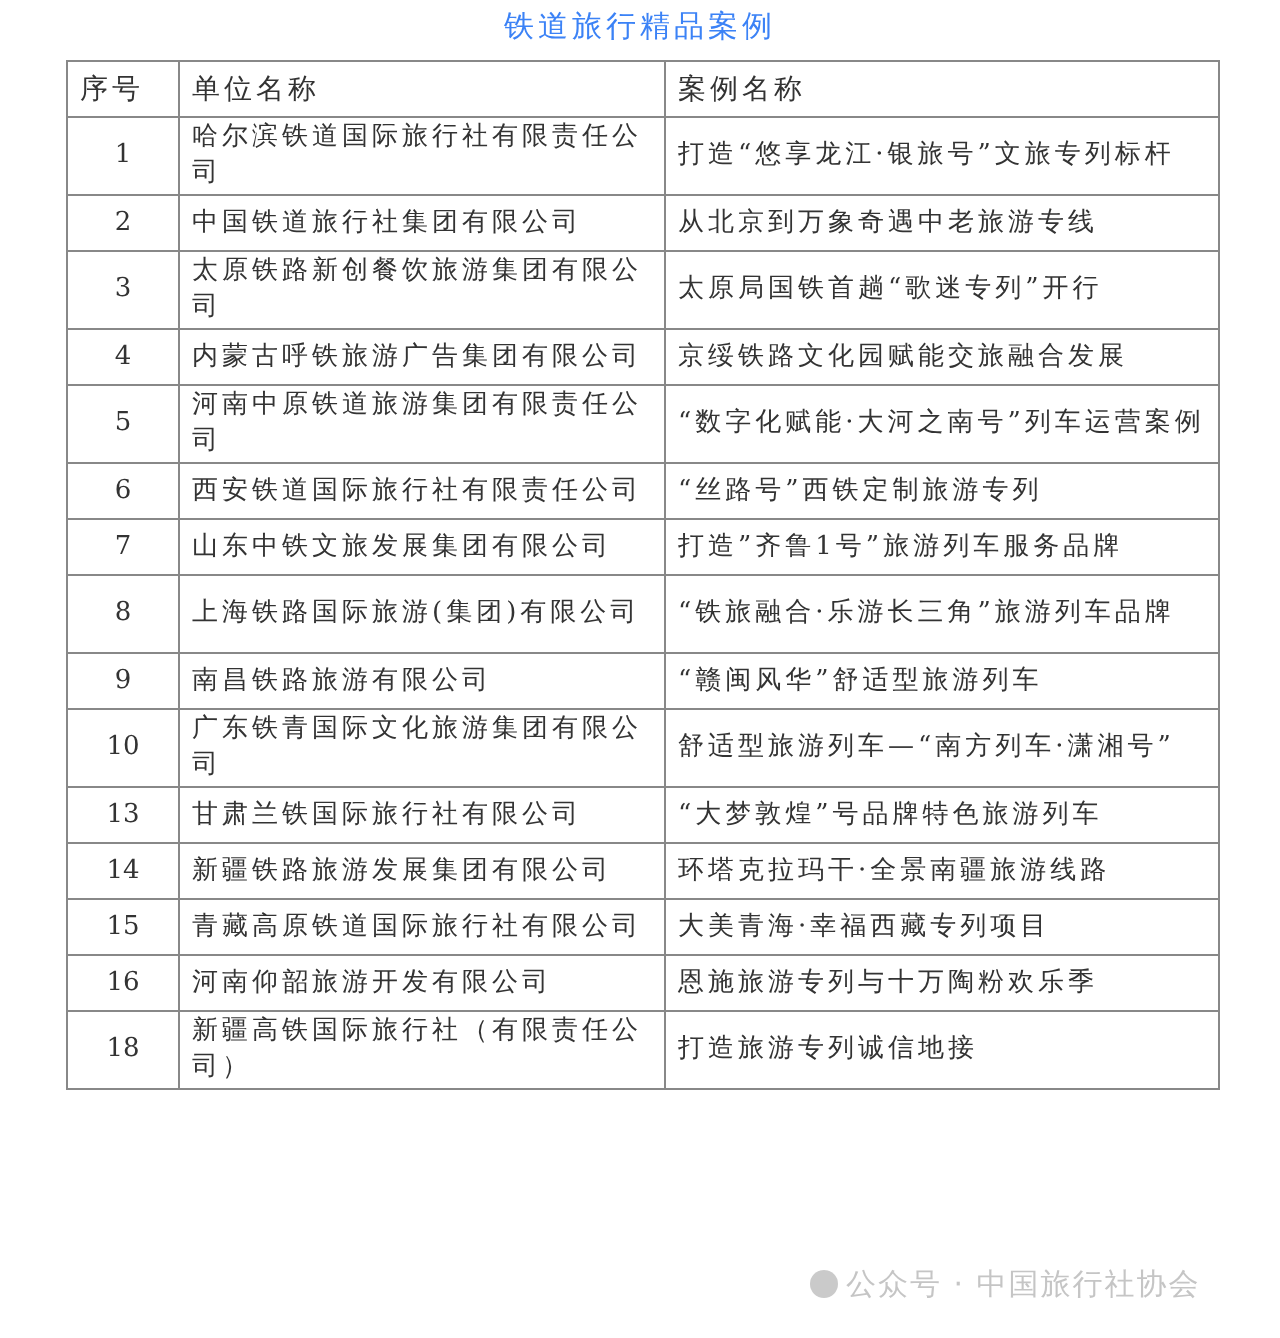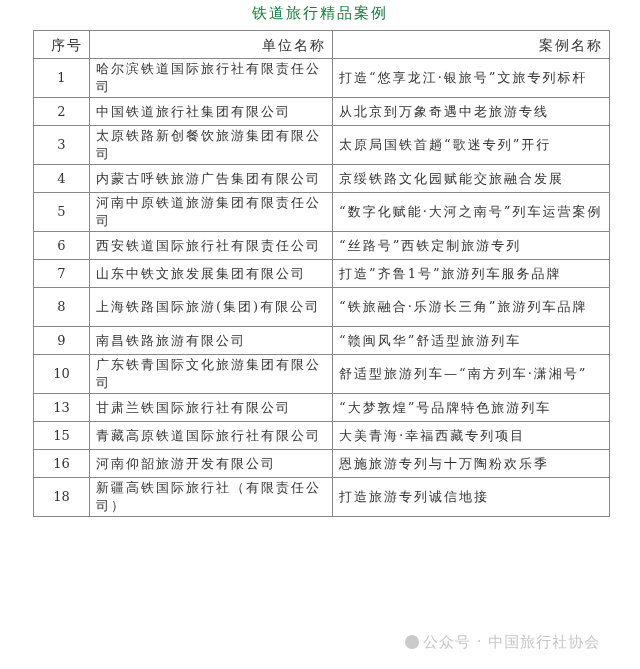--- a/index.html
+++ b/index.html
@@ -1,24 +1,24 @@
 <!DOCTYPE html>
 <html><head>
 <meta charset="utf-8">
 <style>
   html, body { margin:0; padding:0; background:#ffffff; }
   body { width:640px; height:669px; position:relative; overflow:hidden;
          font-family:"DejaVu Serif","Liberation Serif",serif; color:#333; }
   .title { position:absolute; top:4px; left:0; width:640px; text-align:center;
-           font-size:15px; letter-spacing:2px; color:#15803d; }
+           font-size:15px; letter-spacing:2px; color:#3b82f6; }
   table { position:absolute; left:33px; top:30px; width:576px; border-collapse:collapse;
           table-layout:fixed; }
   td, th { border:1px solid #888; font-size:13px; font-weight:normal; color:#333;
            padding:0 6px; line-height:18px; letter-spacing:2px; }
-  th { height:27px; text-align:right; font-size:14px; }
+  th { height:27px; text-align:left; font-size:14px; }
   td.num { text-align:center; letter-spacing:0; }
   tr.single td { height:27px; }
   tr.double td { height:38px; }
   .wm { position:absolute; left:405px; top:633px; font-family:"DejaVu Sans",sans-serif;
         font-size:15px; color:rgba(150,150,150,0.55); letter-spacing:1px; white-space:nowrap; }
   .wm .dot { display:inline-block; width:14px; height:14px; border-radius:50%;
              background:rgba(150,150,150,0.5); vertical-align:-2px; margin-right:4px; }
 </style>
 </head>
 <body>
@@ -88,20 +88,25 @@
         <td class="num">10</td>
         <td>广东铁青国际文化旅游集团有限公司</td>
         <td>舒适型旅游列车—“南方列车·潇湘号”</td>
       </tr>
       <tr class="single">
         <td class="num">13</td>
         <td>甘肃兰铁国际旅行社有限公司</td>
         <td>“大梦敦煌”号品牌特色旅游列车</td>
       </tr>
       <tr class="single">
+        <td class="num">14</td>
+        <td>新疆铁路旅游发展集团有限公司</td>
+        <td>环塔克拉玛干·全景南疆旅游线路</td>
+      </tr>
+      <tr class="single">
         <td class="num">15</td>
         <td>青藏高原铁道国际旅行社有限公司</td>
         <td>大美青海·幸福西藏专列项目</td>
       </tr>
       <tr class="single">
         <td class="num">16</td>
         <td>河南仰韶旅游开发有限公司</td>
         <td>恩施旅游专列与十万陶粉欢乐季</td>
       </tr>
       <tr class="double">

